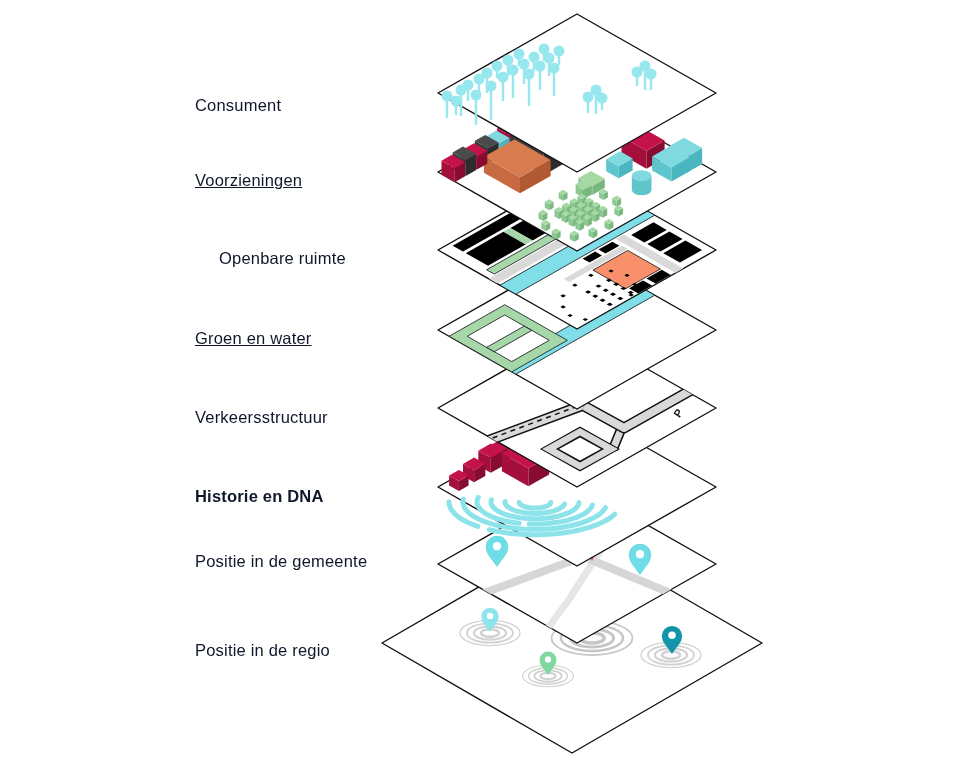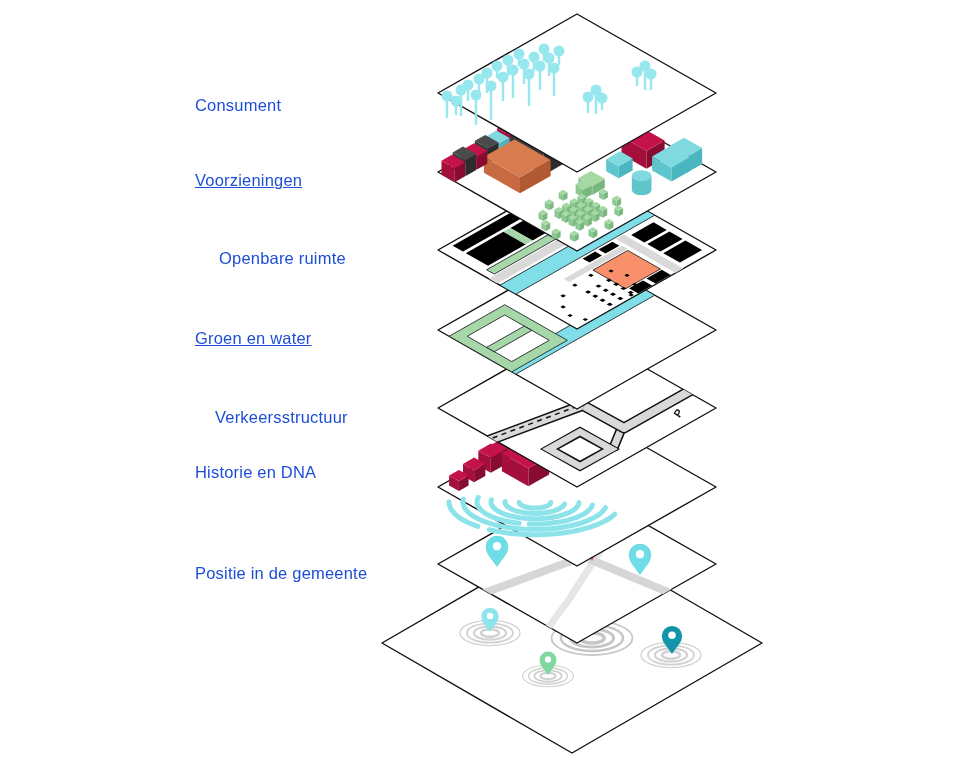--- a/index.html
+++ b/index.html
@@ -1,20 +1,20 @@
 <!DOCTYPE html>
 <html><head>
 <meta charset="utf-8">
 <style>
   html,body{margin:0;padding:0;background:#ffffff;}
   .stage{position:relative;width:960px;height:768px;background:#ffffff;overflow:hidden;
          font-family:"Liberation Sans", sans-serif;}
   .stage svg{position:absolute;left:0;top:0;}
   .layer-label{position:absolute;left:195px;height:22px;line-height:22px;
-               font-size:16.5px;letter-spacing:.2px;color:#1d4ed8;white-space:nowrap;
+               font-size:16.5px;letter-spacing:.2px;color:#0f172a;white-space:nowrap;
                transform:translateY(-50%);}
 </style>
 </head>
 <body>
 
 <div class="stage">
   <svg id="diagram-svg" width="960" height="768" viewBox="0 0 960 768">
       <defs>
         <clipPath id="clip7">
           <polygon points="577.0,485.0 716.0,564.0 577.0,643.0 438.0,564.0"></polygon>
@@ -367,16 +367,17 @@
           <circle cx="645" cy="66" r="5.5" fill="#96e7ee"></circle>
           <line x1="651" y1="78" x2="651" y2="90" stroke="#96e7ee" stroke-width="2.4"></line>
           <circle cx="651" cy="74" r="5.5" fill="#96e7ee"></circle>
         </g>
       </g>
     </svg>
   <div class="layer-label" style="top: 105px;">Consument</div>
   <div class="layer-label" style="top: 180px; text-decoration: underline;">Voorzieningen</div>
   <div class="layer-label" style="top: 258px; margin-left: 24px;">Openbare ruimte</div>
   <div class="layer-label" style="top: 338px; text-decoration: underline;">Groen en water</div>
-  <div class="layer-label" style="top: 417px; margin-left: 20px;">Verkeersstructuur</div>
-  <div class="layer-label" style="top: 472px;">Historie en DNA</div>
-  <div class="layer-label" style="top: 573px;">Positie in de gemeente</div>
+  <div class="layer-label" style="top: 417px;">Verkeersstructuur</div>
+  <div class="layer-label" style="top: 496px; font-weight: bold;">Historie en DNA</div>
+  <div class="layer-label" style="top: 561px;">Positie in de gemeente</div>
+  <div class="layer-label" style="top: 650px;">Positie in de regio</div>
 </div>
 
 </body></html>

